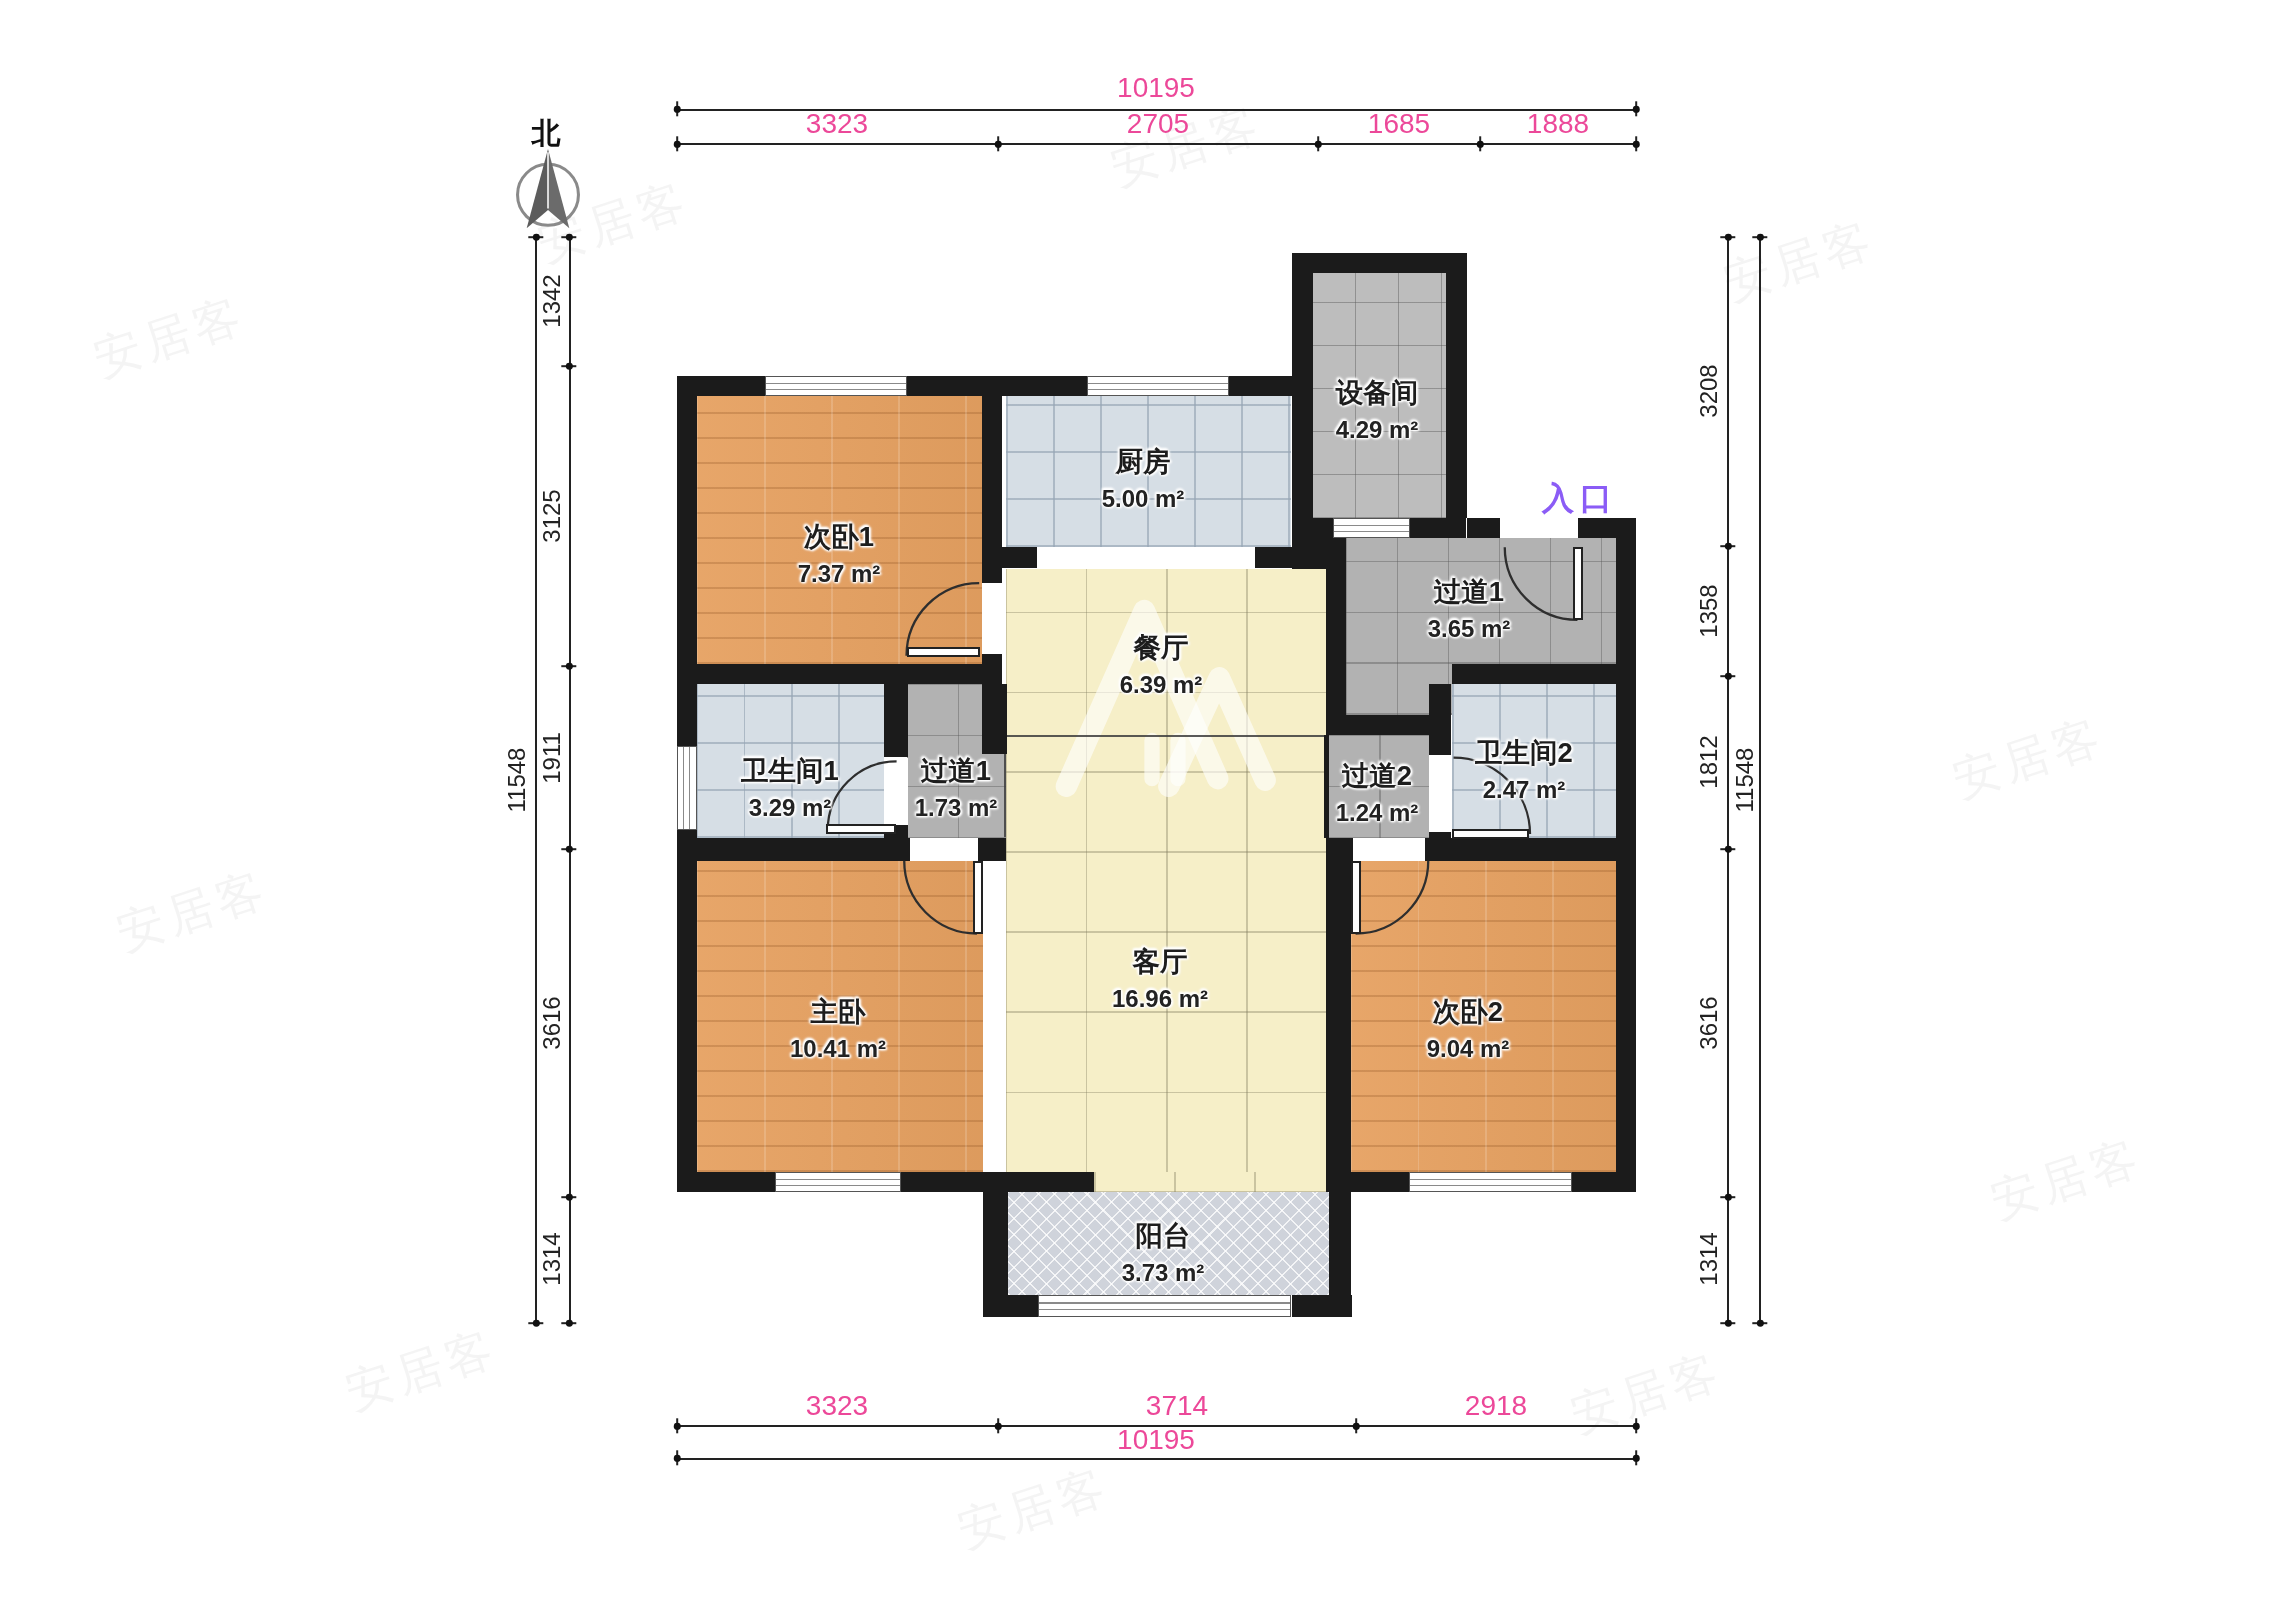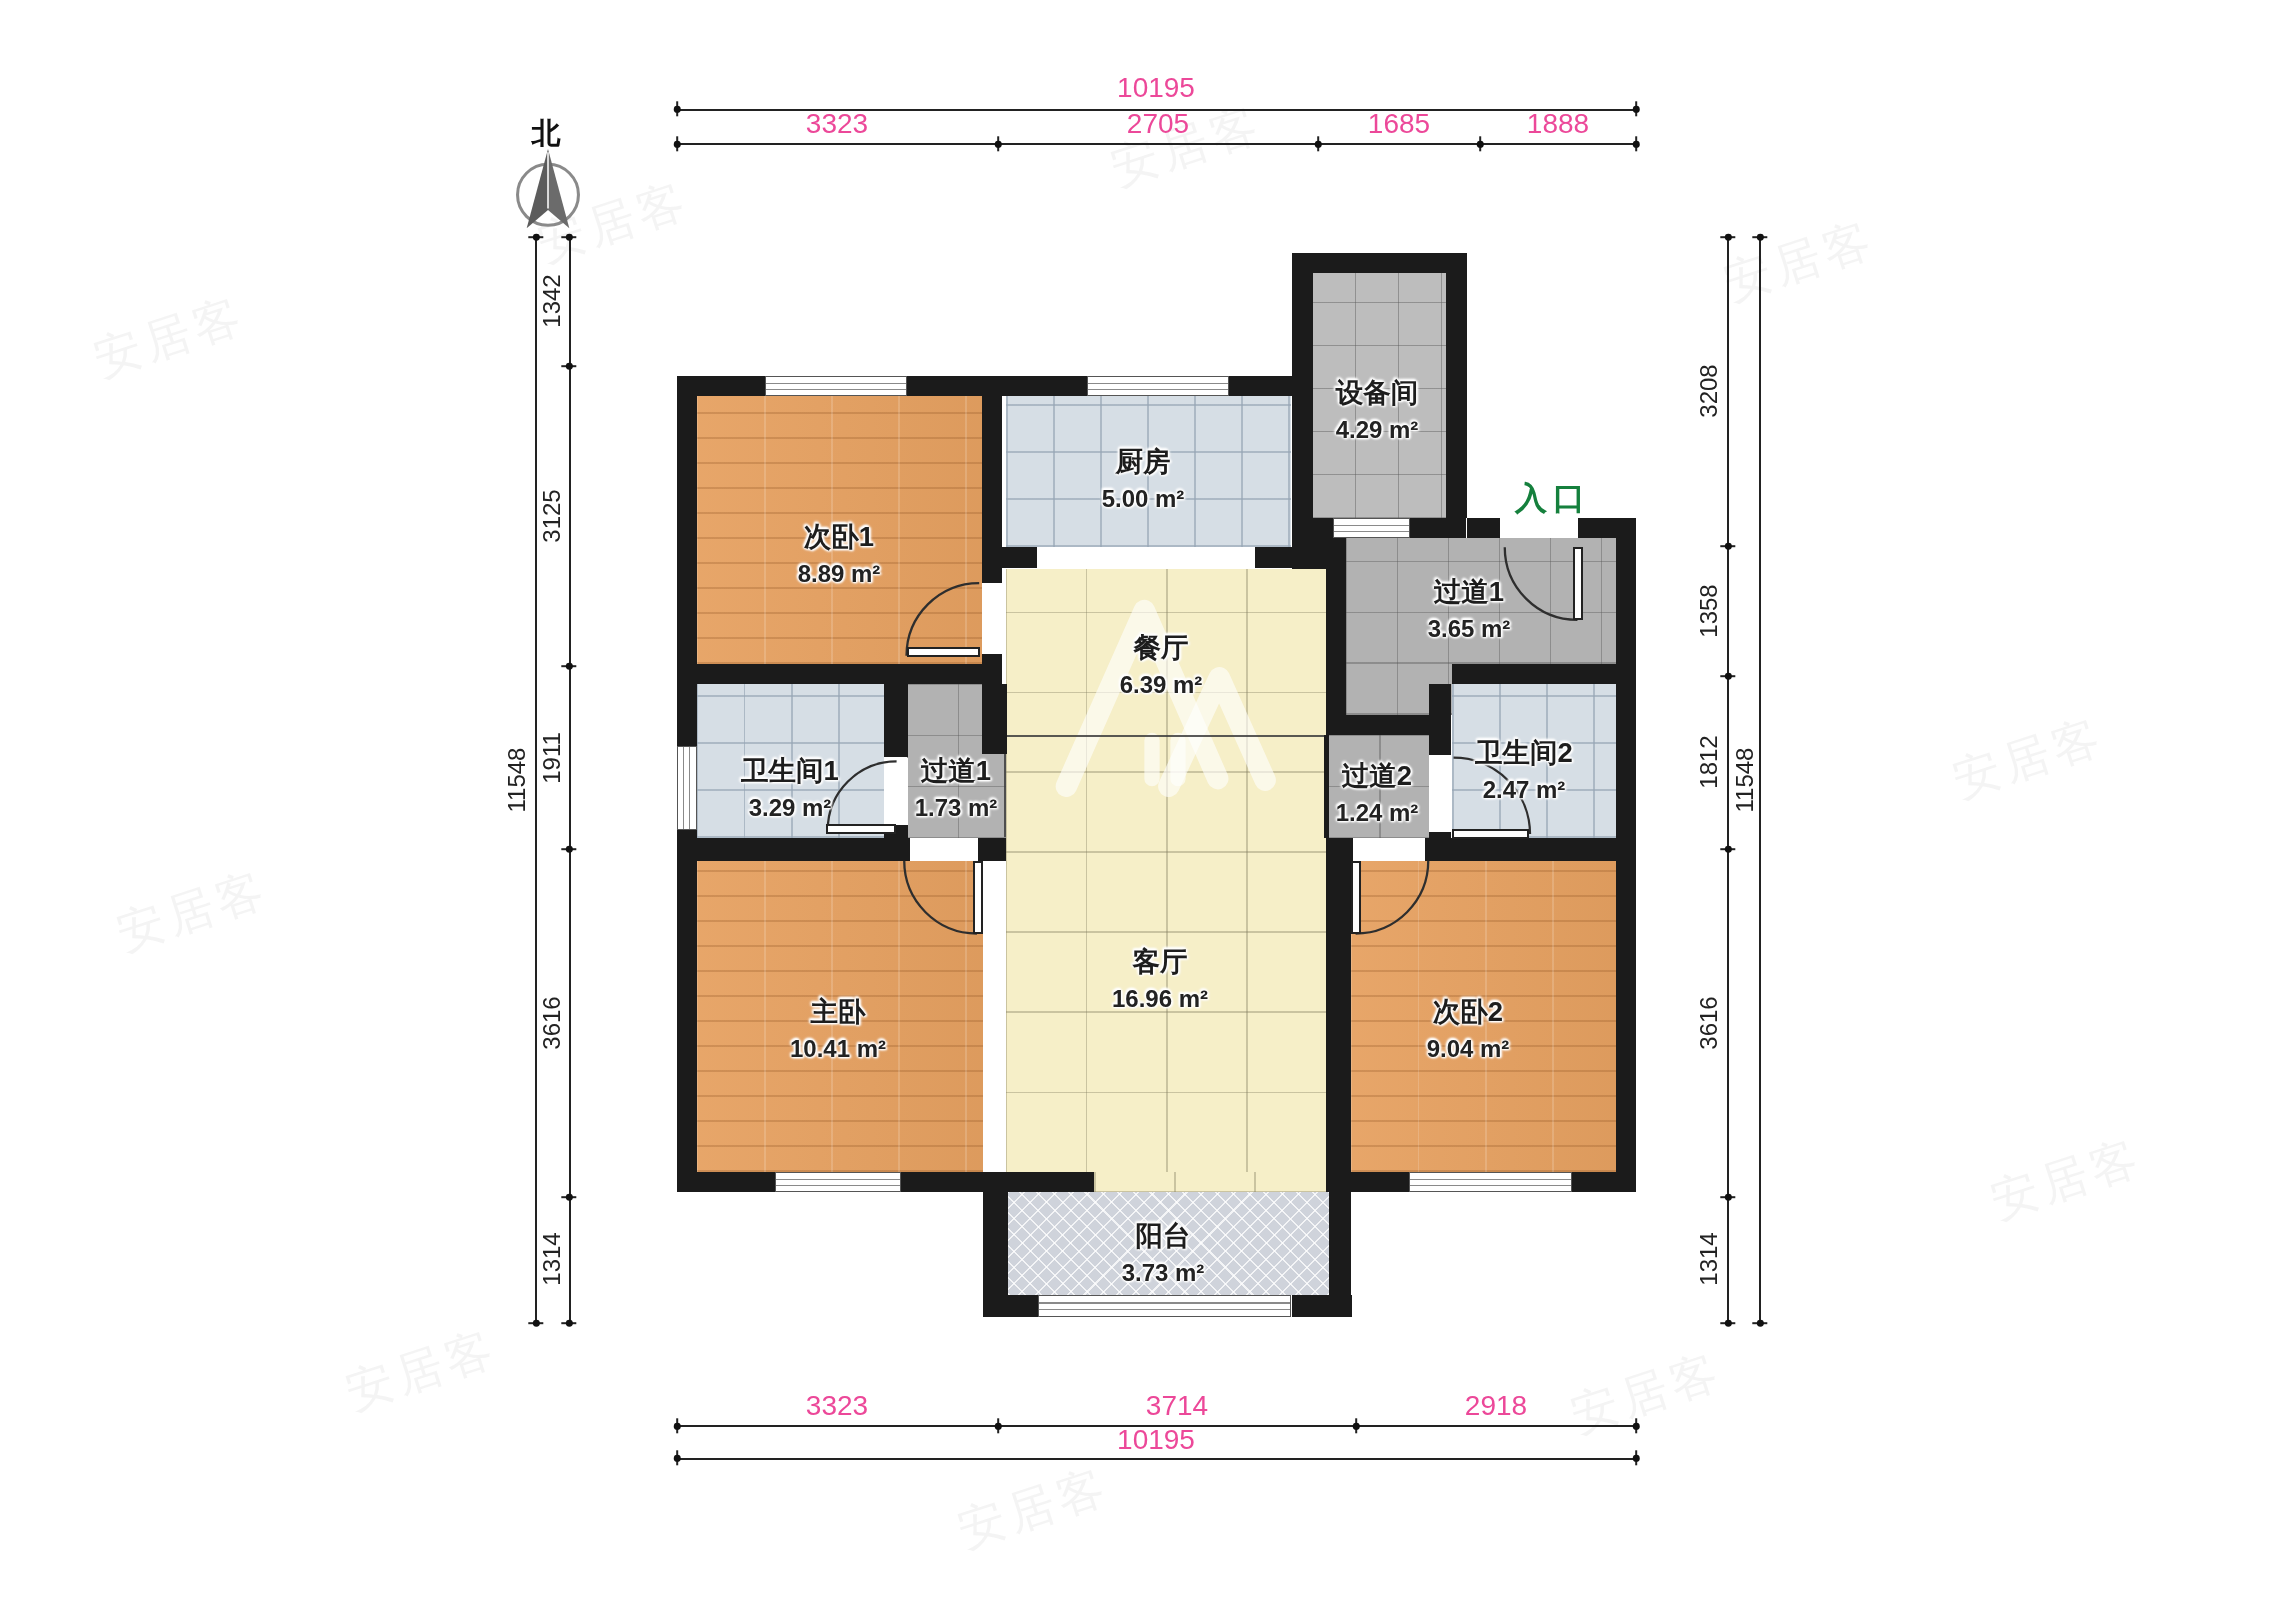--- a/index.html
+++ b/index.html
@@ -43,21 +43,21 @@
   .window-v{position:absolute;background:
       linear-gradient(90deg, transparent 0 30%, #8a8a8a 30% 36%, transparent 36% 62%, #8a8a8a 62% 68%, transparent 68% 100%),#fff;
       border:1.5px solid #555;box-sizing:border-box;}
   .leaf{position:absolute;background:#fff;border:2.3px solid #222;box-sizing:border-box;}
   
   .roomlab{position:absolute;transform:translate(-50%,-50%);text-align:center;white-space:nowrap;}
   .roomlab .nm{display:block;font-size:27.5px;font-weight:700;color:#1d1d1d;
      text-shadow:-1.5px 0 2.3px #fff,1.5px 0 2.3px #fff,0 -1.5px 2.3px #fff,0 1.5px 2.3px #fff,1.5px 1.5px 2.3px #fff,-1.5px -1.5px 2.3px #fff;}
   .roomlab .ar{display:block;margin-top:4.6px;font-size:24px;font-weight:600;color:#222;
      text-shadow:-1.5px 0 2.3px #fff,1.5px 0 2.3px #fff,0 -1.5px 2.3px #fff,0 1.5px 2.3px #fff,1.5px 1.5px 2.3px #fff,-1.5px -1.5px 2.3px #fff;}
-  .entrance{position:absolute;transform:translate(-50%,-50%);font-size:32px;color:#15803d;letter-spacing:6.1px;font-weight:600;}
+  .entrance{position:absolute;transform:translate(-50%,-50%);font-size:32px;color:#8b5cf6;letter-spacing:6.1px;font-weight:600;margin-left:27px;}
   
   .dline-h{position:absolute;height:2.3px;background:#222;}
   .dline-v{position:absolute;width:2.3px;background:#222;}
   .tk{position:absolute;width:2.3px;height:15.3px;background:#222;transform:translate(-0.8px,-7.7px);}
   .tk::after{content:'';position:absolute;left:50%;top:50%;transform:translate(-50%,-50%);
      width:6.9px;height:6.9px;background:#111;border-radius:50%;}
   .tkh{position:absolute;width:15.3px;height:2.3px;background:#222;transform:translate(-7.7px,-0.8px);}
   .tkh::after{content:'';position:absolute;left:50%;top:50%;transform:translate(-50%,-50%);
      width:6.9px;height:6.9px;background:#111;border-radius:50%;}
   .dimlab{position:absolute;transform:translate(-50%,-50%);font-size:28px;color:#ec4899;white-space:nowrap;}
@@ -181,21 +181,21 @@
   </svg>
   <div class="leaf" style="left:907px;top:647px;width:73px;height:10px"></div>
   <div class="leaf" style="left:826px;top:824px;width:70px;height:10px"></div>
   <div class="leaf" style="left:973px;top:861px;width:10px;height:73px"></div>
   <div class="leaf" style="left:1351px;top:861px;width:10px;height:73px"></div>
   <div class="leaf" style="left:1452px;top:829px;width:77px;height:10px"></div>
   <div class="leaf" style="left:1573px;top:547px;width:10px;height:73px"></div>
 
   <div class="roomlab" style="left:839px;top:553px">
     <span class="nm">次卧1</span>
-    <span class="ar">8.89 m²</span>
+    <span class="ar">7.37 m²</span>
   </div>
   <div class="roomlab" style="left:1143px;top:478px">
     <span class="nm">厨房</span>
     <span class="ar">5.00 m²</span>
   </div>
   <div class="roomlab" style="left:1377px;top:409px">
     <span class="nm">设备间</span>
     <span class="ar">4.29 m²</span>
   </div>
   <div class="roomlab" style="left:1469px;top:608px">

